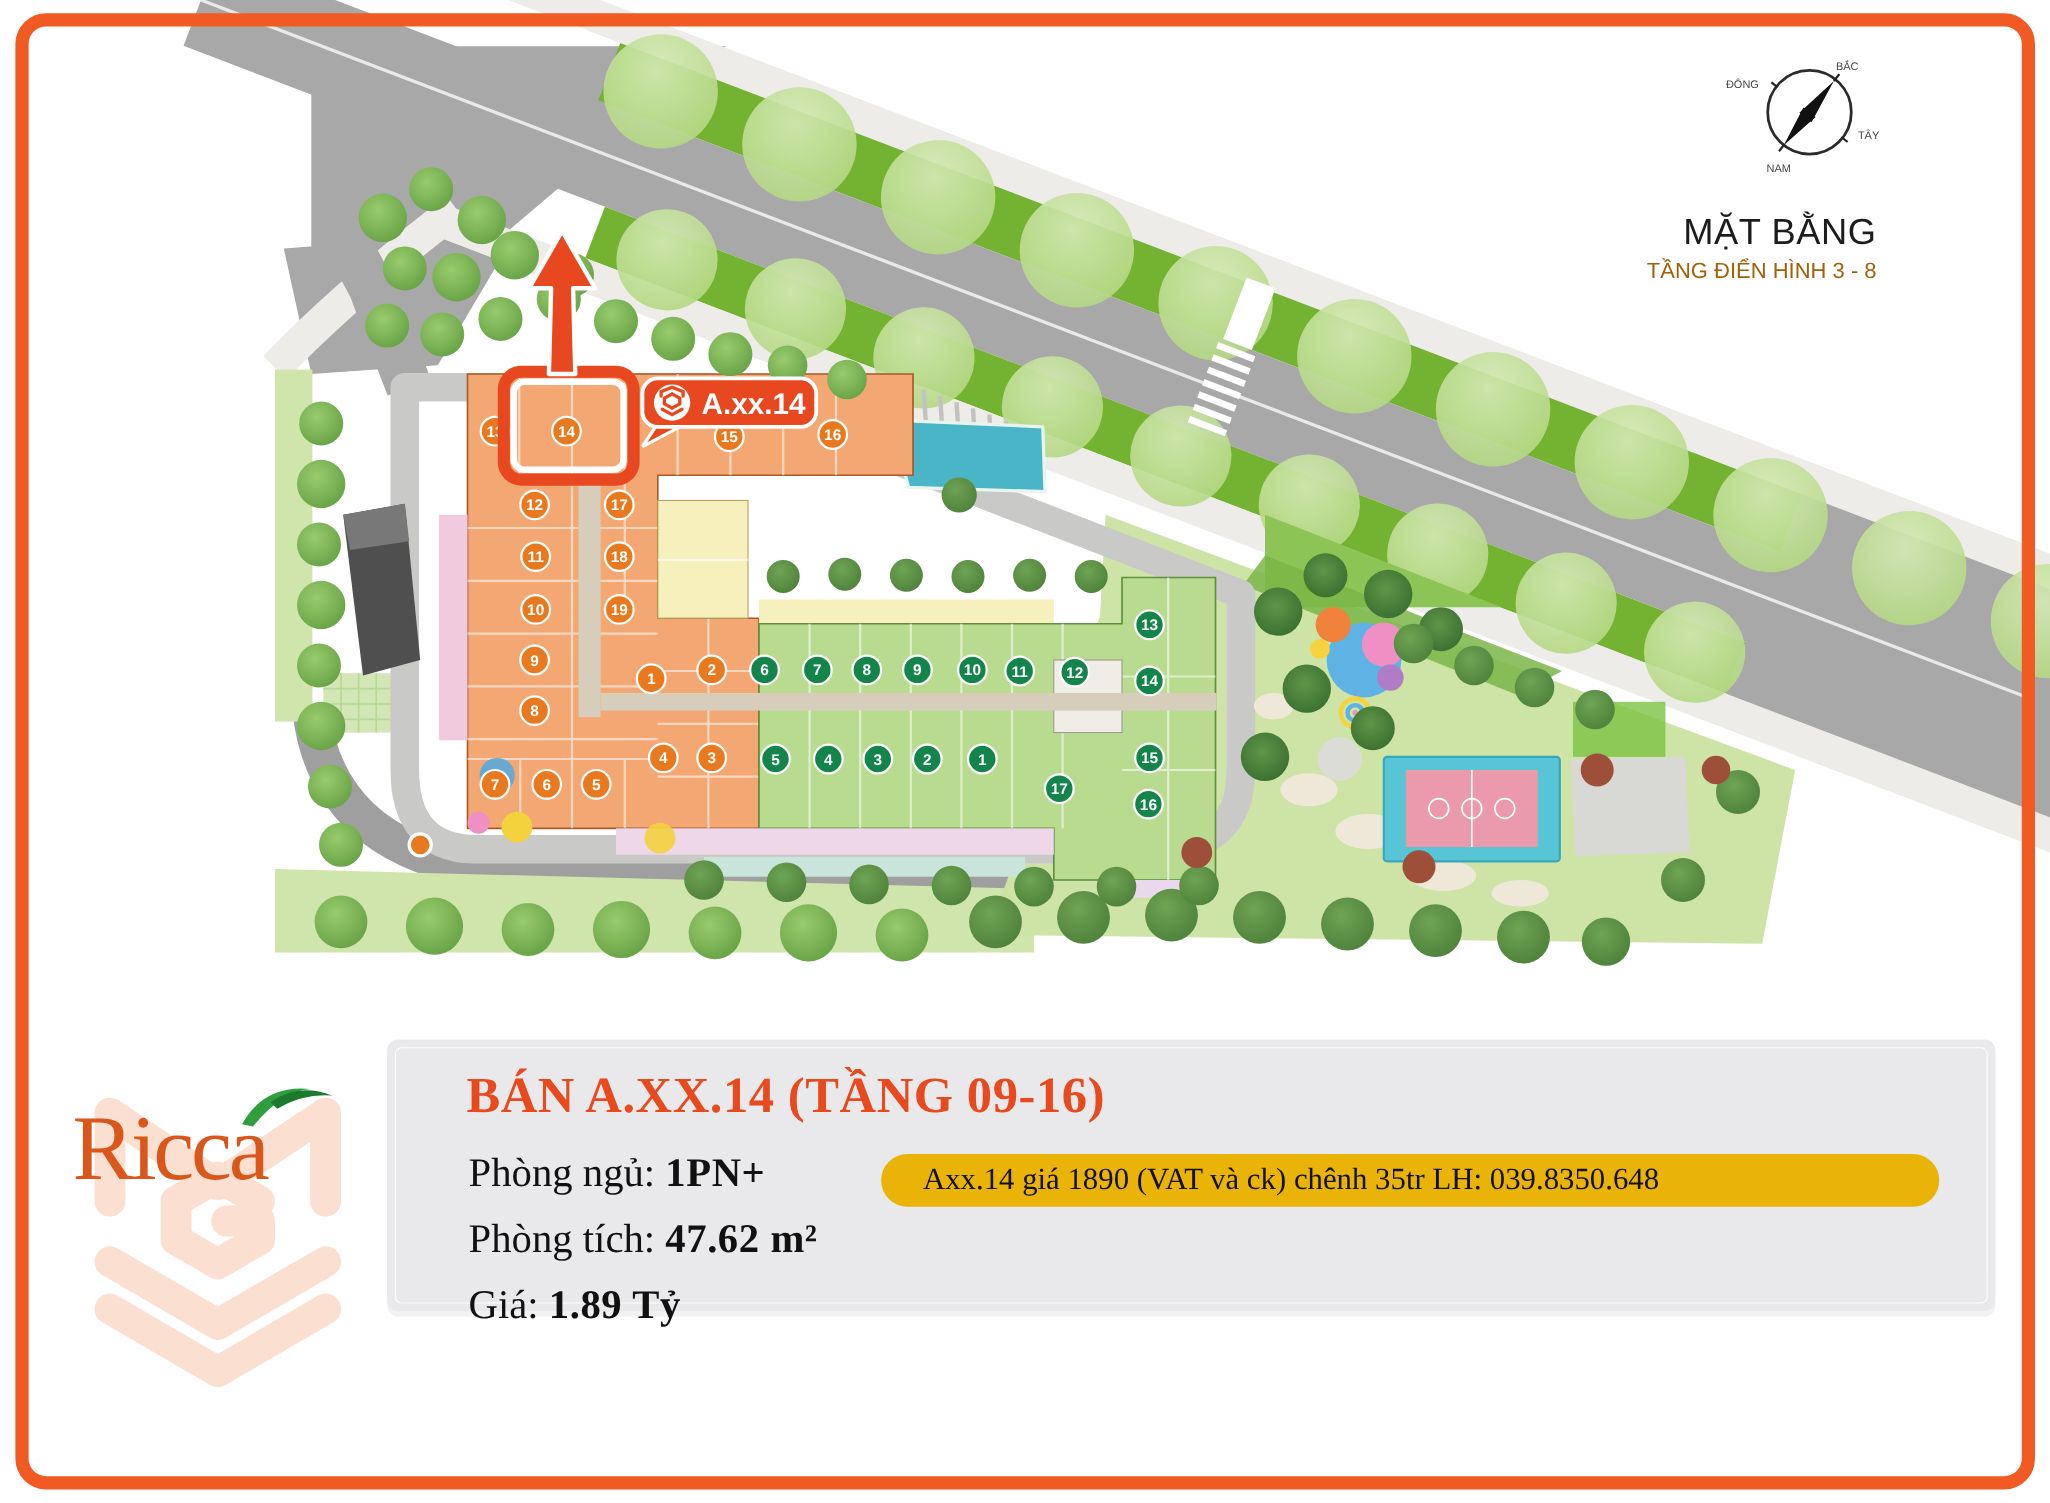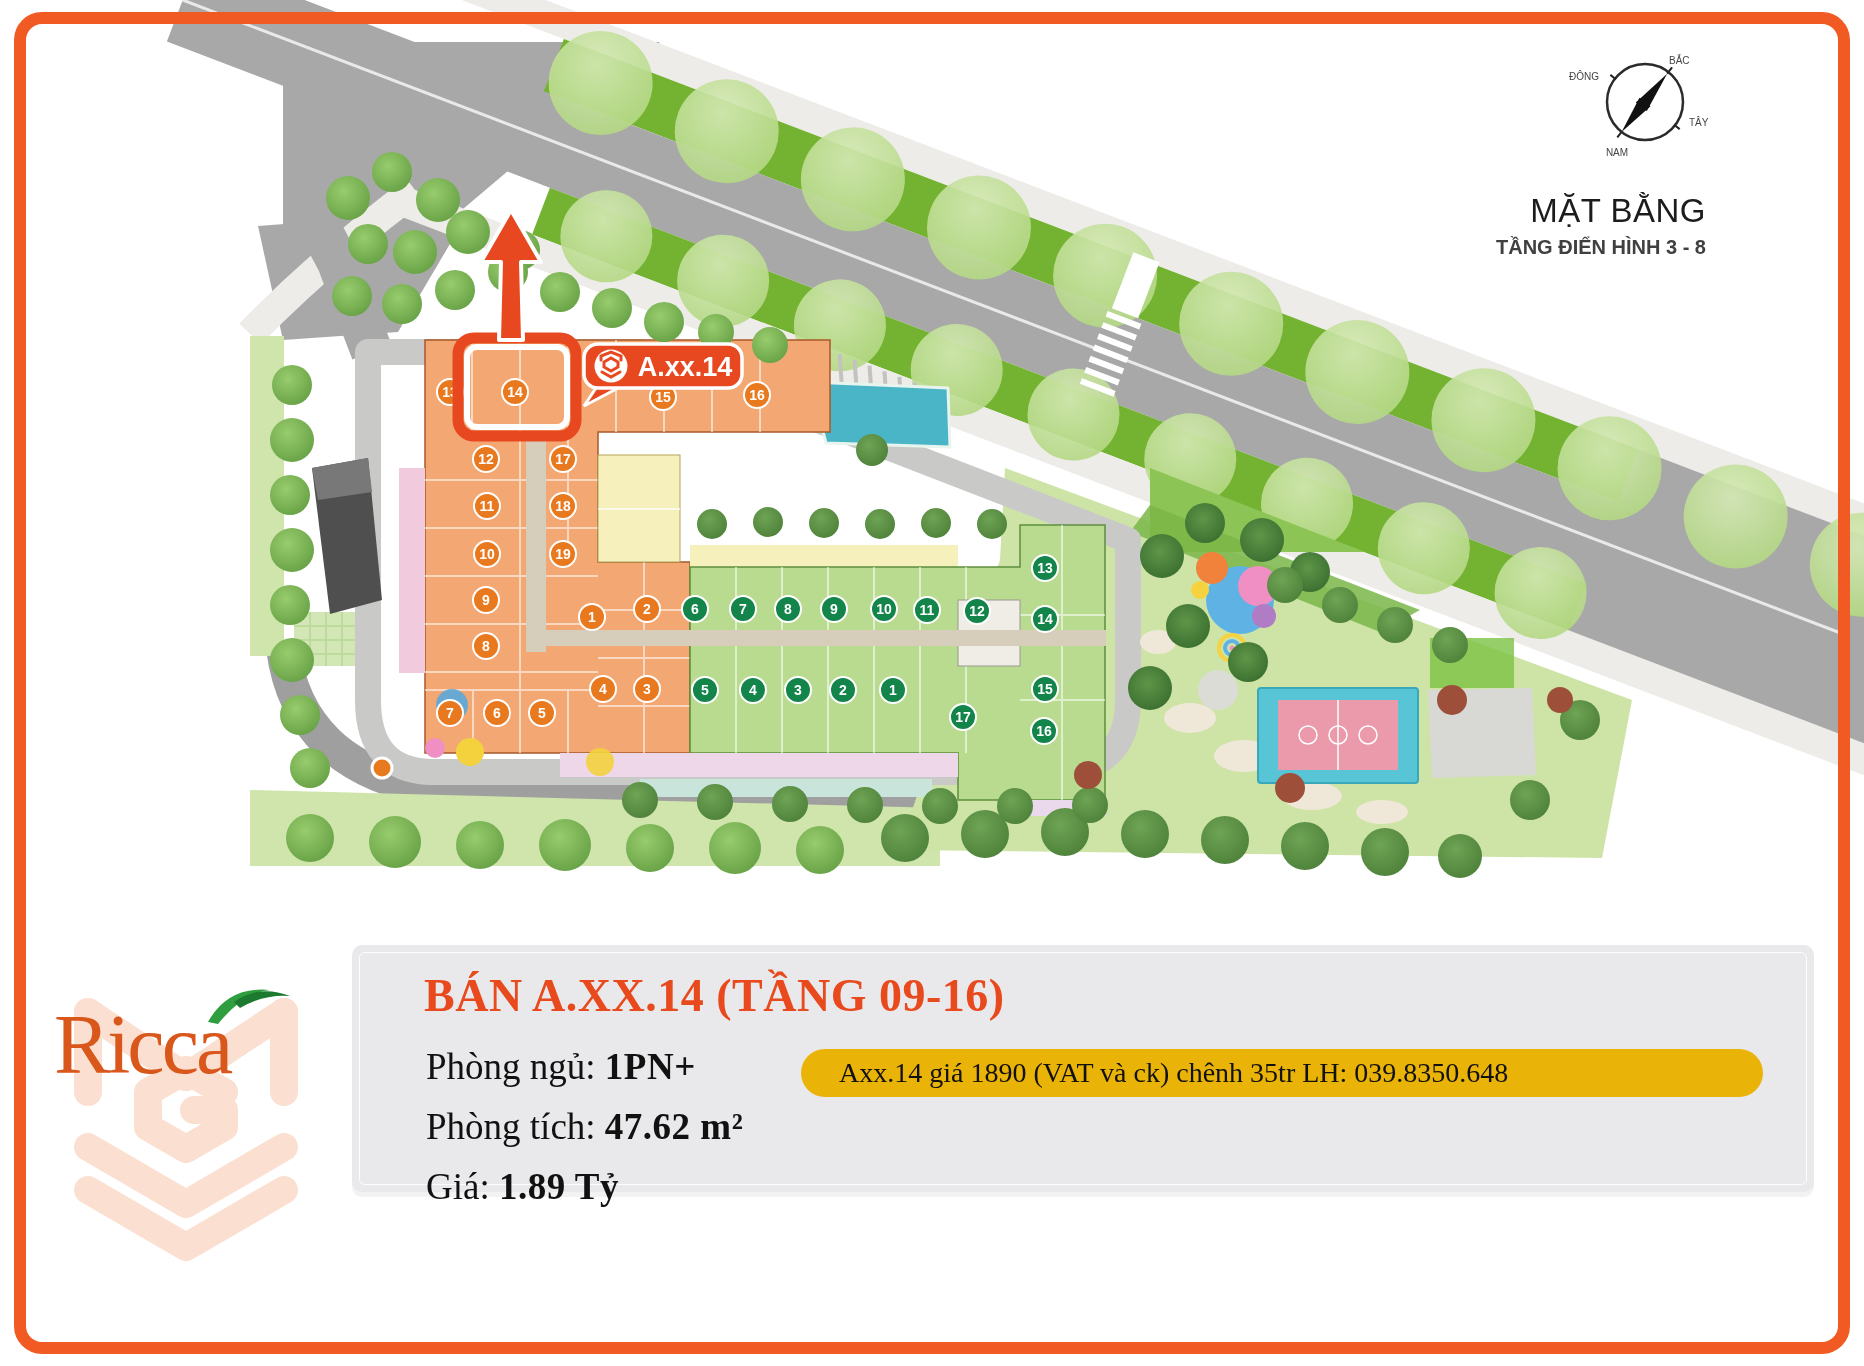--- a/index.html
+++ b/index.html
@@ -1,26 +1,26 @@
 <!DOCTYPE html>
 <html><head>
 <meta charset="utf-8">
 <style>
   html,body{margin:0;padding:0;background:#fff;}
   body{width:1864px;height:1366px;position:relative;font-family:"Liberation Sans",sans-serif;overflow:hidden;}
   .frame{position:absolute;left:14px;top:12px;right:14px;bottom:12px;border:12px solid #f15a22;border-radius:28px;pointer-events:none;z-index:50;}
   #map{position:absolute;left:0;top:0;}
   .plan-head{position:absolute;right:158px;top:192px;text-align:right;z-index:10;}
   .plan-title{font-size:33px;font-weight:normal;color:#1c1c1c;letter-spacing:.5px;}
-  .plan-subtitle{font-size:20px;font-weight:bold;color:#404040;margin-top:6px;}
+  .plan-subtitle{font-size:20px;font-weight:normal;color:#a16207;margin-top:6px;}
   .unit-num{font:bold 14px "Liberation Sans",sans-serif;fill:#fff;}
   .badge-text{font:bold 27px "Liberation Sans",sans-serif;fill:#fff;}
   .compass-label{font:10px "Liberation Sans",sans-serif;fill:#444;}
   
-  .logo{position:absolute;left:46px;top:952px;width:280px;height:320px;}
+  .logo{position:absolute;left:58px;top:952px;width:280px;height:320px;}
   .logo .wordmark{position:absolute;left:8px;top:44px;font-family:"Liberation Serif",serif;font-size:84px;color:#d9571b;letter-spacing:-3px;}
   .logo .leaf{position:absolute;left:158px;top:30px;}
   .info-box{position:absolute;left:352px;top:945px;width:1462px;height:247px;background:#e9e9eb;border-radius:10px;box-shadow:0 5px 0 rgba(0,0,0,.05);}
   .info-inner{position:absolute;left:7px;top:7px;right:7px;bottom:7px;border:1px solid #fdfdfd;border-radius:6px;}
   .info-heading{position:absolute;left:64px;top:16px;margin:0;font-family:"Liberation Serif",serif;font-size:46px;font-weight:bold;color:#e8491d;letter-spacing:.5px;}
   .fields{position:absolute;left:66px;top:92px;font-family:"Liberation Serif",serif;font-size:37px;color:#111;}
   .field{margin-bottom:17px;white-space:nowrap;}
   .field b{letter-spacing:.5px;}
   .note-pill{position:absolute;left:441px;top:96px;width:962px;height:48px;background:#eab308;border-radius:24px;font-family:"Liberation Serif",serif;font-size:28px;color:#111;line-height:48px;padding-left:38px;box-sizing:border-box;white-space:nowrap;overflow:hidden;}
 </style>

